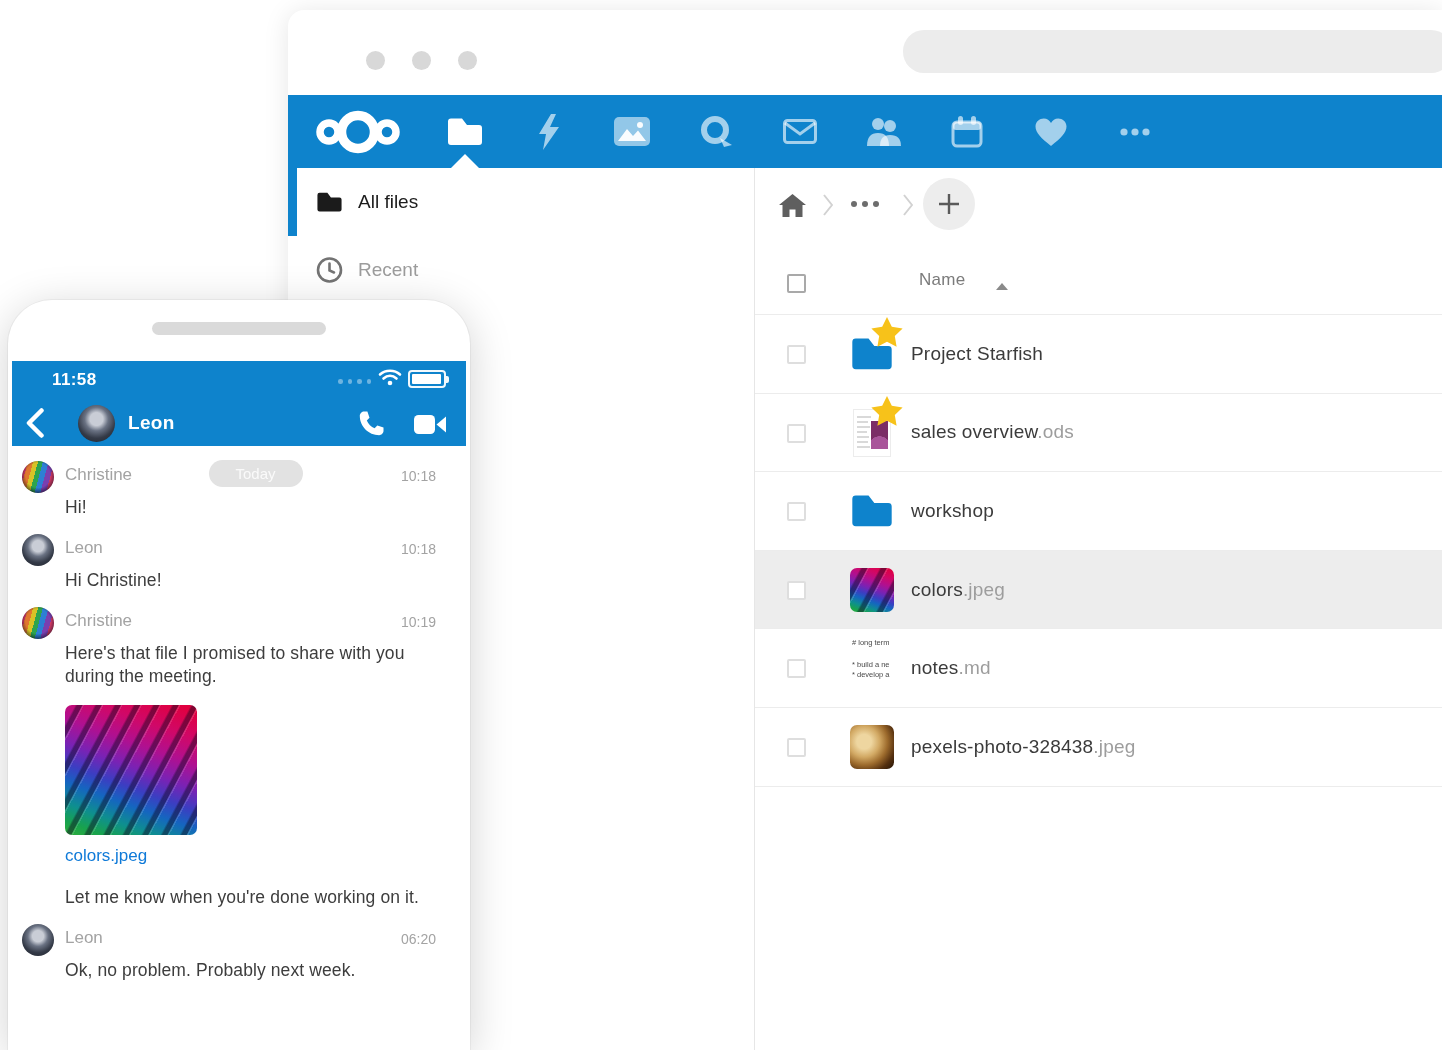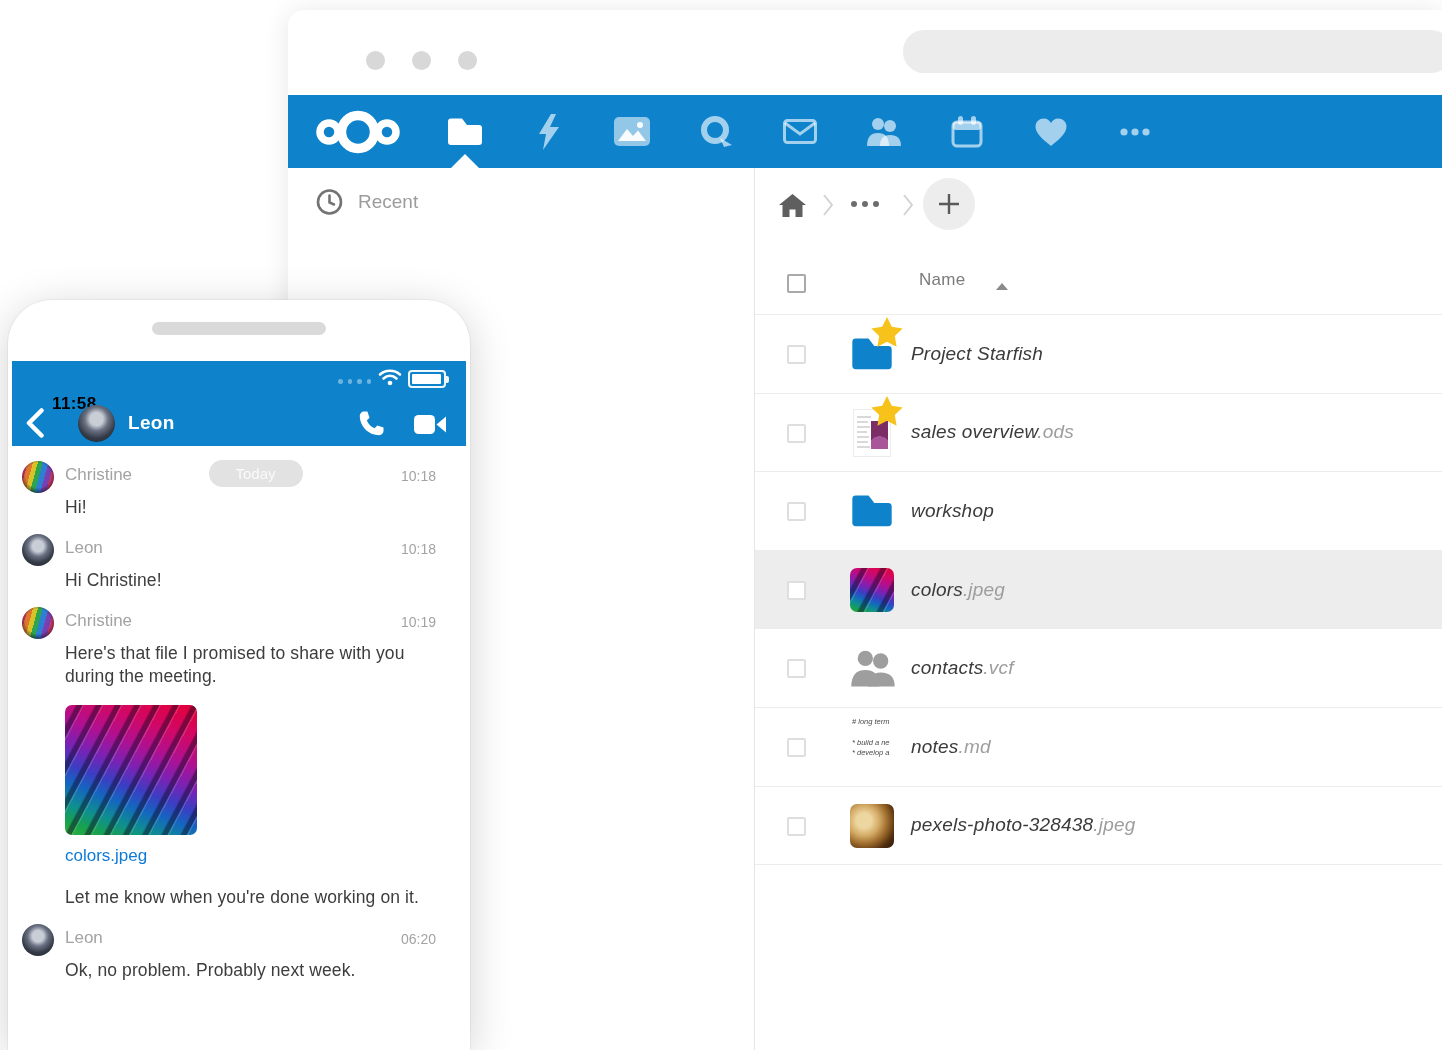--- a/index.html
+++ b/index.html
@@ -39,21 +39,21 @@
   .crumb-dots{position:absolute;left:96px;top:33px;display:flex;gap:5px;}
   .crumb-dots i{width:6px;height:6px;border-radius:50%;background:#6d6d6d;}
   .crumb-chev2{position:absolute;left:148px;top:26px;}
   .plus-btn{position:absolute;left:168px;top:10px;width:52px;height:52px;border-radius:50%;background:#ededed;
             display:flex;align-items:center;justify-content:center;}
   .listhead{position:absolute;top:82px;left:0;right:0;height:65px;border-bottom:1px solid var(--divider);}
   .head-check{position:absolute;left:32px;top:24px;width:19px;height:19px;border:2px solid #a9a9a9;border-radius:2px;background:#fff;}
   .head-name{position:absolute;left:164px;top:20px;font-size:17px;color:#7b7b7b;letter-spacing:.3px;}
   .sort-caret{position:absolute;left:240px;top:27px;}
   .rows{position:absolute;top:147px;left:0;right:0;}
-  .file-row{position:relative;height:78.6px;border-bottom:1px solid var(--divider);background:#fff;font-style:italic;}
+  .file-row{position:relative;height:78.6px;border-bottom:1px solid var(--divider);background:#fff;}
   .file-row.selected{background:#ededed;}
   .row-check{position:absolute;left:32px;top:30px;width:19px;height:19px;border:2px solid #dedede;border-radius:2px;background:#fff;}
   .row-name{position:absolute;left:156px;top:50%;transform:translateY(-50%);font-size:19px;color:#3b3b3b;letter-spacing:.2px;}
   .ext{color:#9d9d9d;}
   .star{position:absolute;left:116px;top:2px;z-index:2;}
   .thumb{position:absolute;left:95px;top:17px;width:44px;height:44px;}
   .t-doc{background:#fff;box-shadow:0 0 0 1px #ececec;}
   .t-ods{left:99px;top:16px;width:36px;height:46px;}
   .t-ods .ln{position:absolute;left:3px;height:2px;background:#d9d9d9;}
   .t-ods .chart{position:absolute;right:2px;bottom:7px;width:17px;height:28px;background:#7b2d66;
@@ -74,21 +74,21 @@
       repeating-linear-gradient(118deg, rgba(20,10,40,0) 0 9px, rgba(12,6,30,.45) 11px 15px, rgba(255,255,255,.14) 16px 17px),
       linear-gradient(200deg,#e00040 4%,#d00868 20%,#b01090 34%,#7a22b4 48%,#3b3ec2 60%,#1565c0 70%,#0e8f8f 82%,#18a24e 92%,#2fae3a 100%);}
   .grad-book{border-radius:7px;background:radial-gradient(circle at 32% 38%, #eed6a0 0 18%, #d2a964 38%, #9c6a2c 58%, #55300f 78%, #231306 100%);}
 
   
   .phone{position:absolute;left:8px;top:300px;width:462px;height:750px;background:#fff;
          border-radius:44px 44px 0 0;box-shadow:0 0 0 1px rgba(0,0,0,.04),0 8px 44px rgba(0,0,0,.18);z-index:5;}
   .speaker{position:absolute;left:144px;top:22px;width:174px;height:13px;border-radius:7px;background:#dadada;}
   .pscreen{position:absolute;left:4px;right:4px;top:61px;bottom:0;background:#fff;overflow:hidden;}
   .pheader{position:absolute;top:0;left:0;right:0;height:85px;background:var(--brand);}
-  .ptime{position:absolute;left:40px;top:9px;color:#000000;font-size:17px;font-weight:bold;letter-spacing:.4px;margin-top:24px;}
+  .ptime{position:absolute;left:40px;top:9px;color:#ffffff;font-size:17px;font-weight:bold;letter-spacing:.4px;}
   .sdots{position:absolute;left:326px;top:18px;display:flex;gap:5px;}
   .sdots i{width:4.5px;height:4.5px;border-radius:50%;background:rgba(255,255,255,.4);}
   .wifi{position:absolute;left:366px;top:8px;}
   .batt{position:absolute;left:396px;top:9px;width:38px;height:18px;border:2px solid rgba(255,255,255,.95);border-radius:4px;}
   .batt .fill{position:absolute;left:2px;top:2px;width:29px;height:10px;background:#fff;border-radius:1px;}
   .batt .nub{position:absolute;right:-5px;top:4px;width:3px;height:7px;background:rgba(255,255,255,.95);border-radius:0 2px 2px 0;}
   .pback{position:absolute;left:14px;top:47px;}
   .avatar{border-radius:50%;}
   .av-leon{background:radial-gradient(circle at 50% 38%, #c9cdd6 0 22%, #6a7283 40%, #343a47 65%, #1d2029 100%);}
   .av-christine{background:
@@ -185,20 +185,29 @@
             <circle cx="4" cy="4" r="3.6"></circle>
             <circle cx="15" cy="4" r="3.6"></circle>
             <circle cx="26" cy="4" r="3.6"></circle>
           </svg>
       </div>
       <div class="notch"></div>
     </div>
 
     <div class="sidebar">
       <div class="side-item">
+        <div class="active-bar"></div>
+        <span class="sicon">
+          <svg width="27" height="22" viewBox="0 0 38 31">
+              <path d="M2 5.5 Q2 2.5 5 2.5 h11 l5 6.5 h12 q3 0 3 3 V26 q0 3-3 3 H5 q-3 0-3-3 Z" fill="#1b1b1b"></path>
+            </svg>
+        </span>
+        <span class="lbl-dark">All files</span>
+      </div>
+      <div class="side-item">
         <span class="sicon">
           <svg width="27" height="27" viewBox="0 0 27 27">
               <circle cx="13.5" cy="13.5" r="11.5" fill="none" stroke="#737373" stroke-width="2.6"></circle>
               <path d="M13.5 7 V14 L18 16" fill="none" stroke="#737373" stroke-width="2.6" stroke-linecap="round"></path>
             </svg>
         </span>
         <span class="lbl-gray">Recent</span>
       </div>
     </div>
     <div class="vdivider"></div>
@@ -286,32 +295,20 @@
           </span>
           <span class="row-name"><span>workshop</span><span class="ext"></span></span>
         </div>
 
         <div class="file-row selected">
           <div class="row-check"></div>
           <span class="thumb grad-colors"></span>
           <span class="row-name"><span>colors</span><span class="ext">.jpeg</span></span>
         </div>
 
-        <div class="file-row">
-          <div class="row-check"></div>
-          <span class="thumb" style="top:20px;height:38px">
-            <svg width="46" height="38" viewBox="0 0 36 29" fill="#9e9e9e">
-              <circle cx="12" cy="7" r="6"></circle>
-                <path d="M1 29 q0-13 11-13 q11 0 11 13 Z"></path>
-              <circle cx="24" cy="9" r="6"></circle>
-                <path d="M14 29 q0-11 10-11 q11 0 11 11 Z"></path>
-            </svg>
-          </span>
-          <span class="row-name"><span>contacts</span><span class="ext">.vcf</span></span>
-        </div>
 
 
         <div class="file-row">
           <div class="row-check"></div>
           <span class="thumb t-notes">
             <div># long term</div>
             <div class="gap">* build a ne</div>
             <div>* develop a</div>
           </span>
           <span class="row-name"><span>notes</span><span class="ext">.md</span></span>

